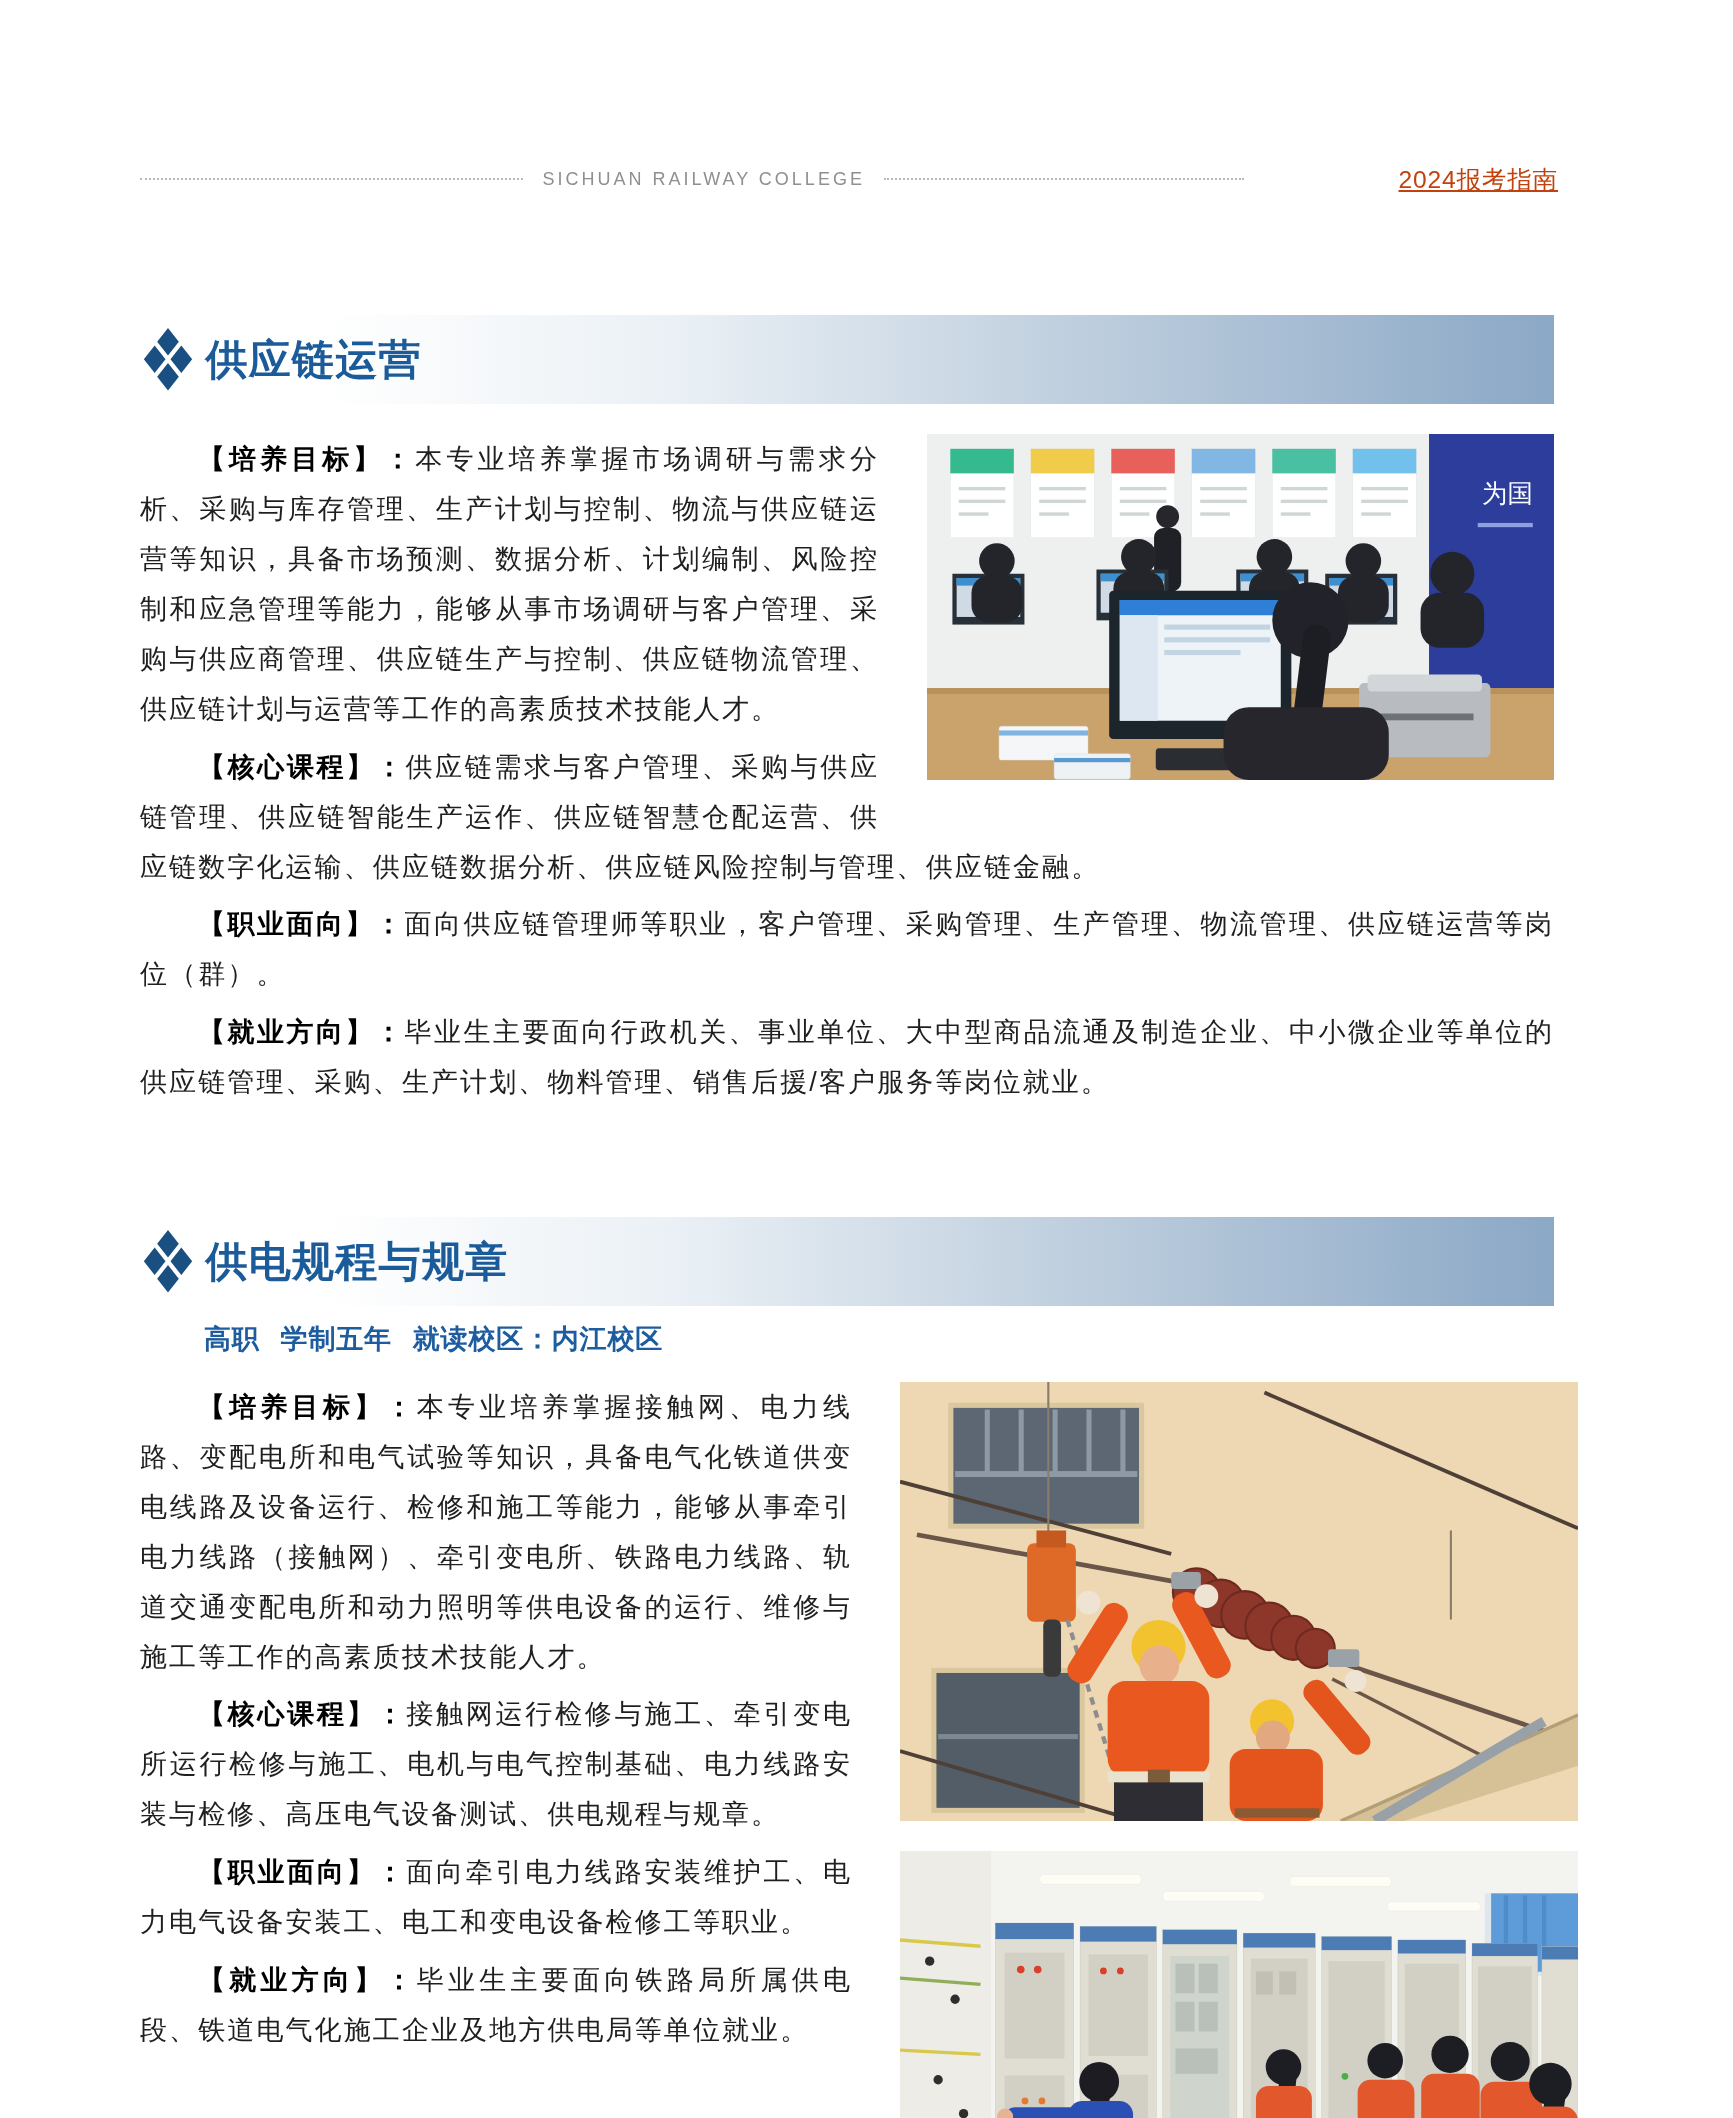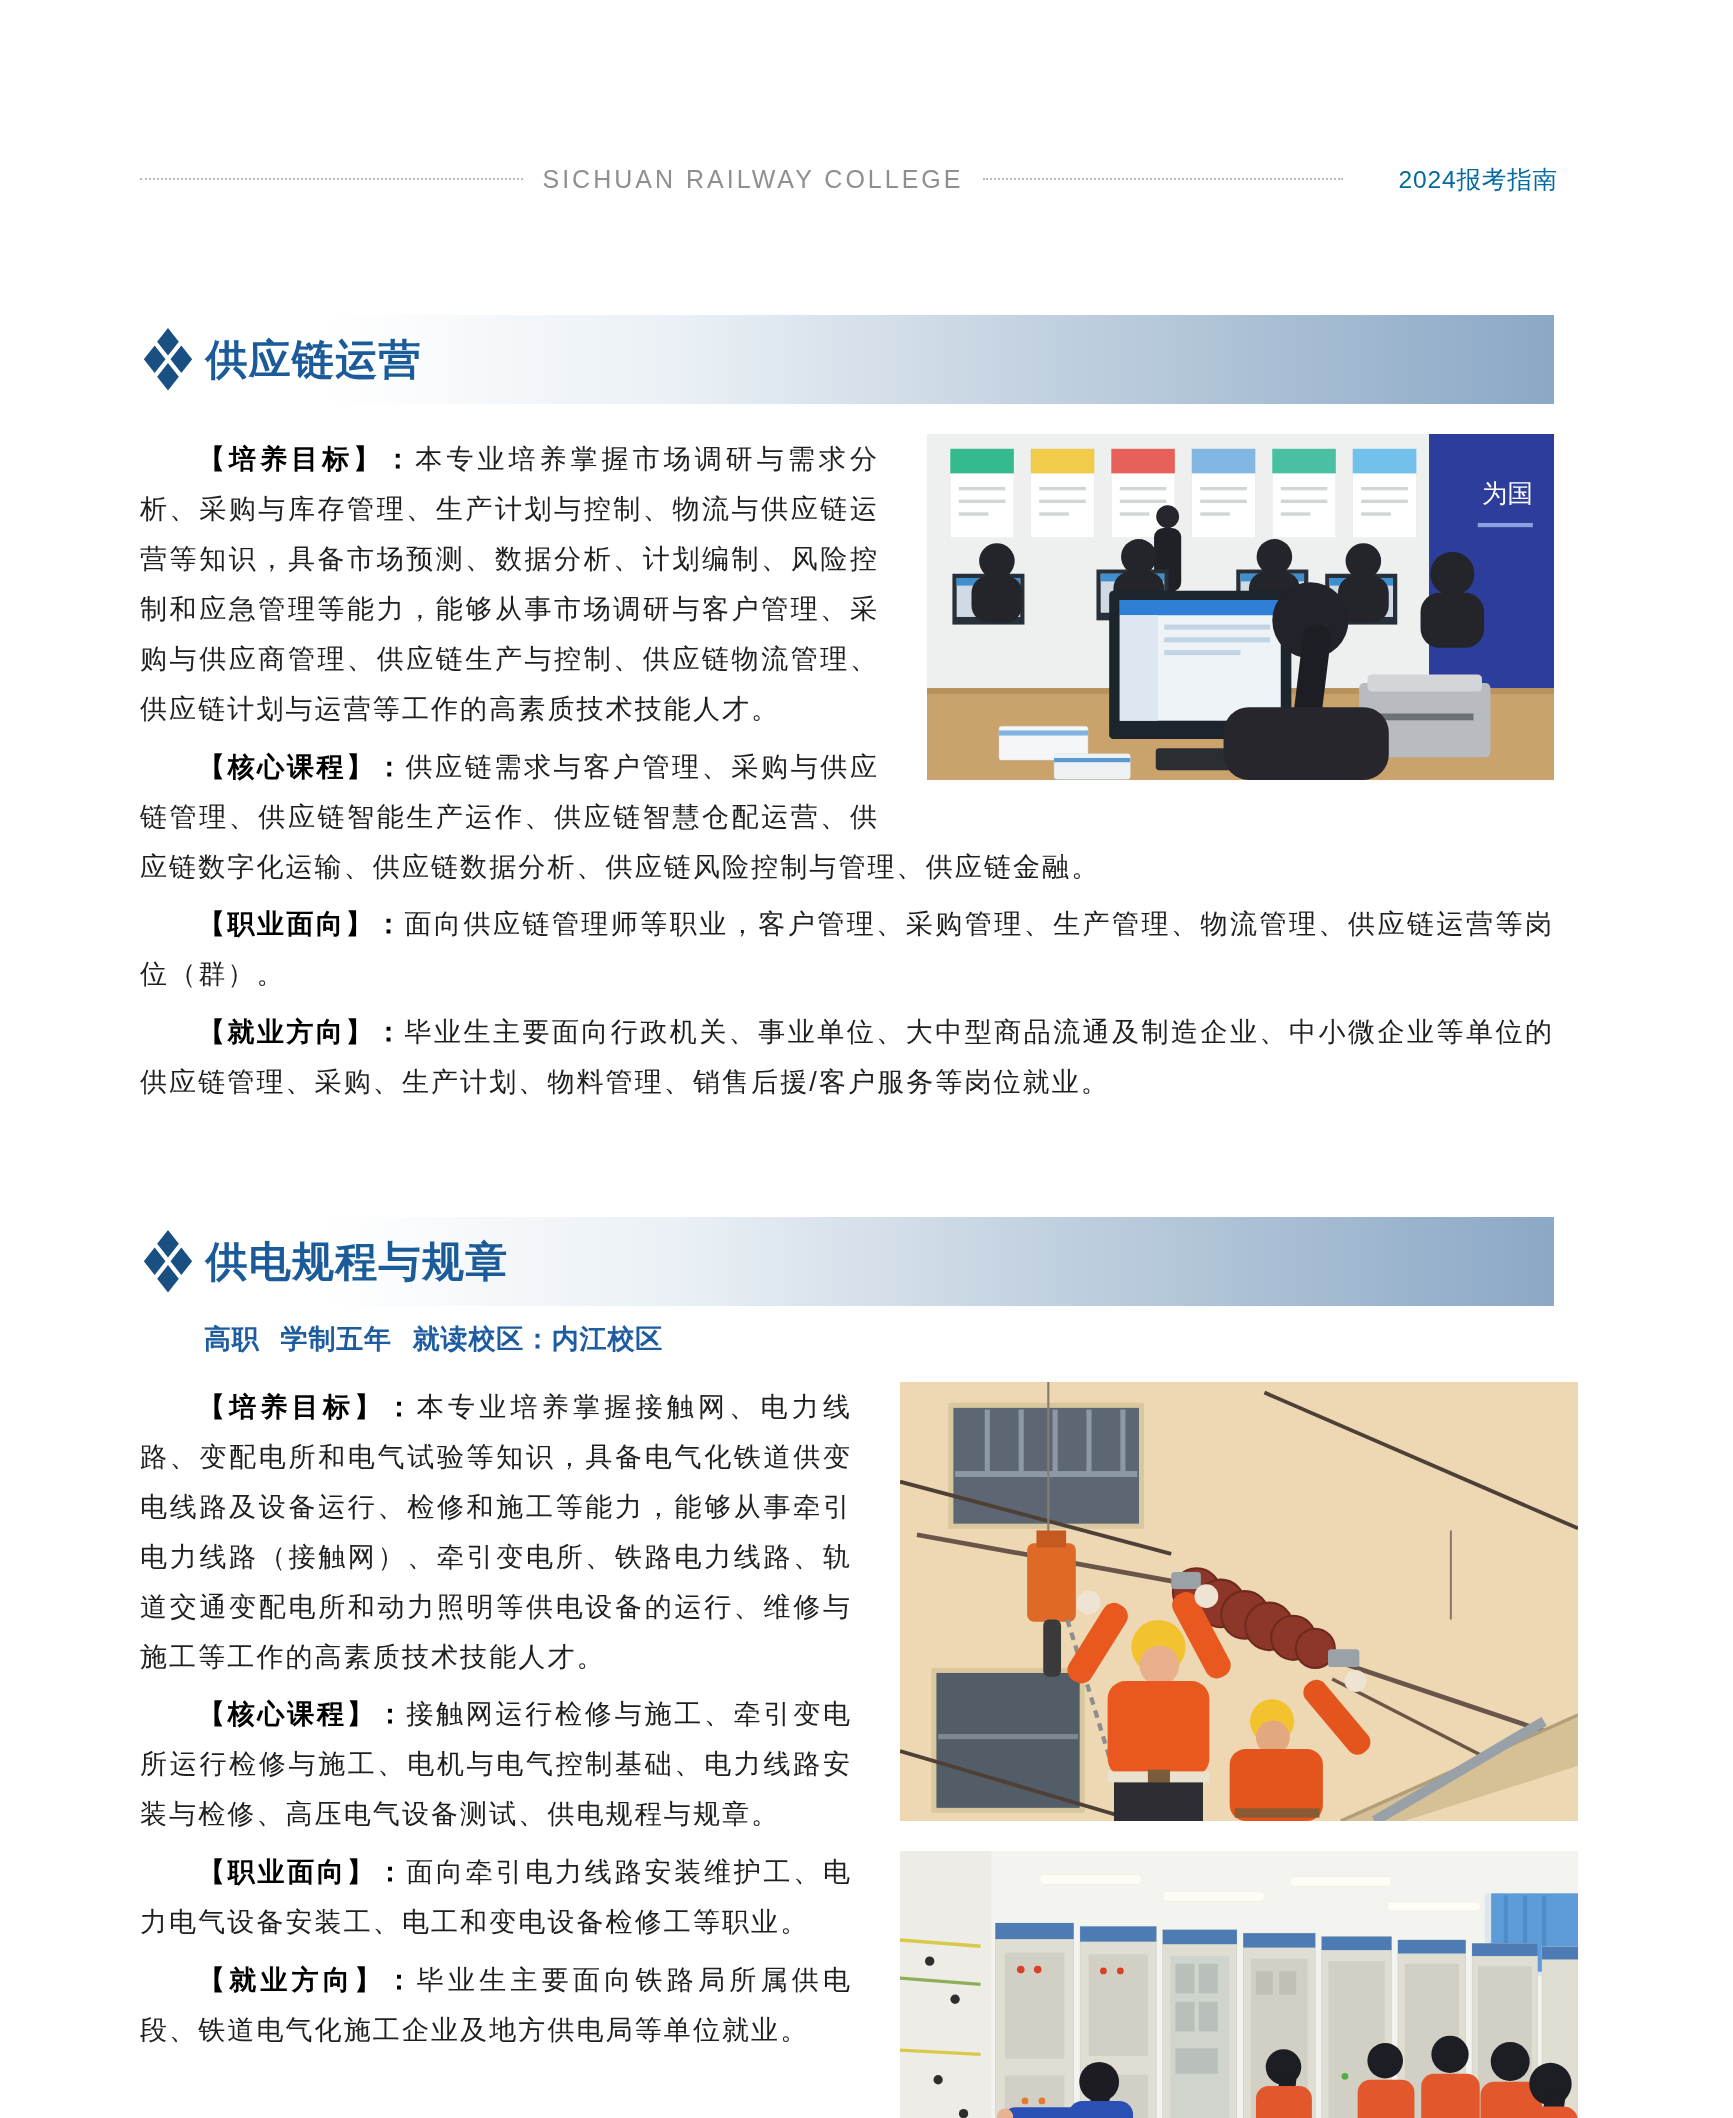--- a/index.html
+++ b/index.html
@@ -13,26 +13,26 @@
   }
   
   .header-row{
     position:absolute;left:140px;top:160px;width:1418px;height:38px;
     display:flex;align-items:center;gap:19.5px;
   }
   .dotline{height:0;border-top:2.5px dotted #b9b9b9;}
   .dotline.l{flex:0 0 383px;}
   .dotline.r{flex:0 0 360px;}
   .college-en{
-    font-size:25px;letter-spacing:3px;color:#8f8f8f;font-weight:400;
+    font-size:18px;letter-spacing:3px;color:#8f8f8f;font-weight:400;
     white-space:nowrap;
   }
   .guide-label{
-    font-size:24.6px;color:#0369a1;font-weight:500;letter-spacing:0.8px;
-    white-space:nowrap;margin-left:auto;
+    font-size:24.6px;color:#c2410c;font-weight:500;letter-spacing:0.8px;
+    white-space:nowrap;margin-left:auto;text-decoration:underline;
   }
   
   .program{position:absolute;left:140px;width:1414px;}
   .program-1{top:315px;}
   .program-2{top:1217px;}
   .title-bar{
     height:89px;display:flex;align-items:center;
     background:linear-gradient(90deg,#ffffff 0%,#ffffff 13%,#eaf0f5 38%,#c2d1e0 64%,#8ba8c6 100%);
   }
   .diamonds{width:50px;height:67px;margin:0 12px 0 3.4px;flex:0 0 auto;}

